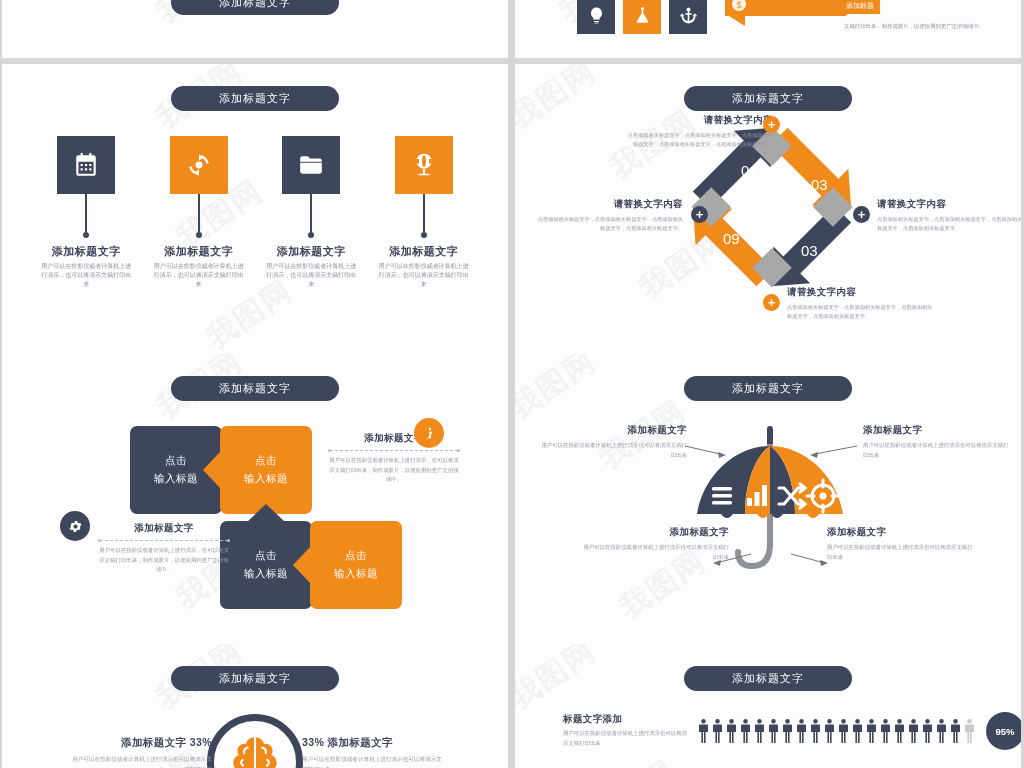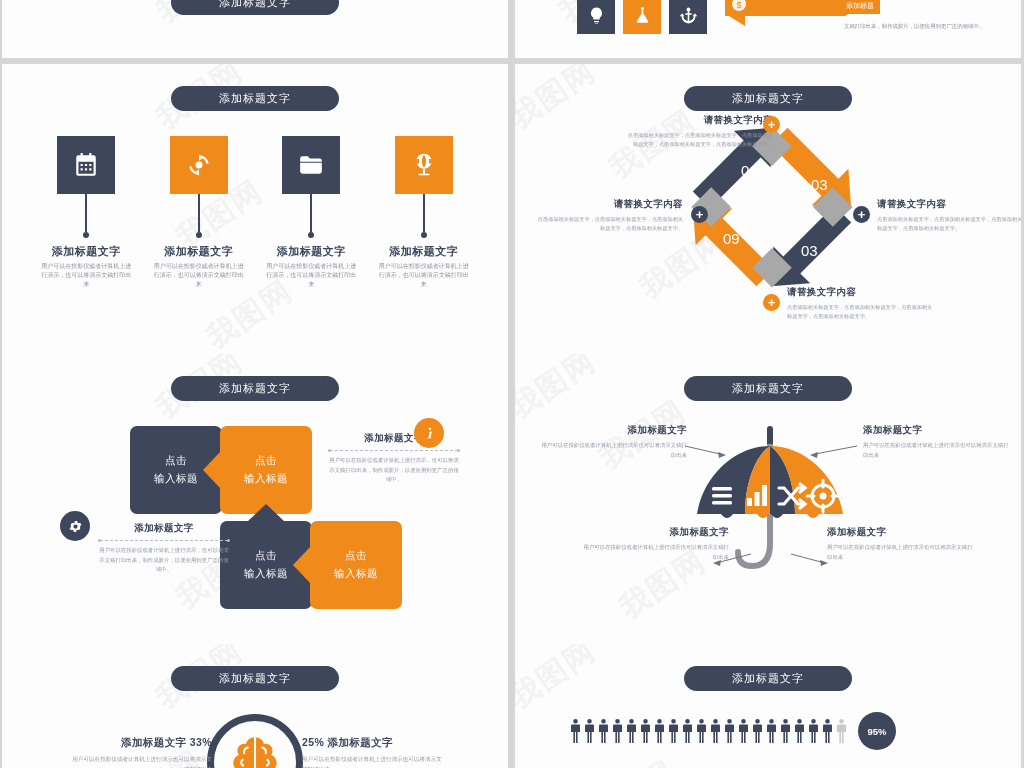--- a/index.html
+++ b/index.html
@@ -495,33 +495,37 @@
           </g>
         </svg>
       </div>
     </div>
 
     <div class="bside" style="left:70px; text-align:right;">
       <div class="bt">添加标题文字 33%</div>
       <div class="bd">用户可以在投影仪或者计算机上进行演示也可以将演示文稿打印出来</div>
     </div>
     <div class="bside" style="left:300px; text-align:left;">
-      <div class="bt">25% 添加标题文字</div>
+      <div class="bt">33% 添加标题文字</div>
       <div class="bd">用户可以在投影仪或者计算机上进行演示也可以将演示文稿打印出来</div>
     </div>
   </div>
 
   <div class="slide col-r row-3">
     <div class="wm">
       <span style="left:-10px; top:10px;">我图网</span>
       <span style="left:70px; top:130px;">我图网</span>
     </div>
     <div class="pill">添加标题文字</div>
 
     <div class="pr" style="left:48px; top:68px;">
+      <div class="plabel">
+        <div class="pt">标题文字添加</div>
+        <div class="pd">用户可以在投影仪或者计算机上进行演示也可以将演示文稿打印出来</div>
+      </div>
       <div class="people" id="people-row">
           <svg viewBox="0 0 13 24">
             <path d="M6.5 0a2.3 2.3 0 100 4.6 2.3 2.3 0 000-4.6zM3 5.4h7a1 1 0 011 1v6.6H8.6V24H7V13H6v11H4.4V13H2V6.4a1 1 0 011-1z" fill="#3e465c"></path>
           </svg>
           <svg viewBox="0 0 13 24">
             <path d="M6.5 0a2.3 2.3 0 100 4.6 2.3 2.3 0 000-4.6zM3 5.4h7a1 1 0 011 1v6.6H8.6V24H7V13H6v11H4.4V13H2V6.4a1 1 0 011-1z" fill="#3e465c"></path>
           </svg>
           <svg viewBox="0 0 13 24">
             <path d="M6.5 0a2.3 2.3 0 100 4.6 2.3 2.3 0 000-4.6zM3 5.4h7a1 1 0 011 1v6.6H8.6V24H7V13H6v11H4.4V13H2V6.4a1 1 0 011-1z" fill="#3e465c"></path>
           </svg>

